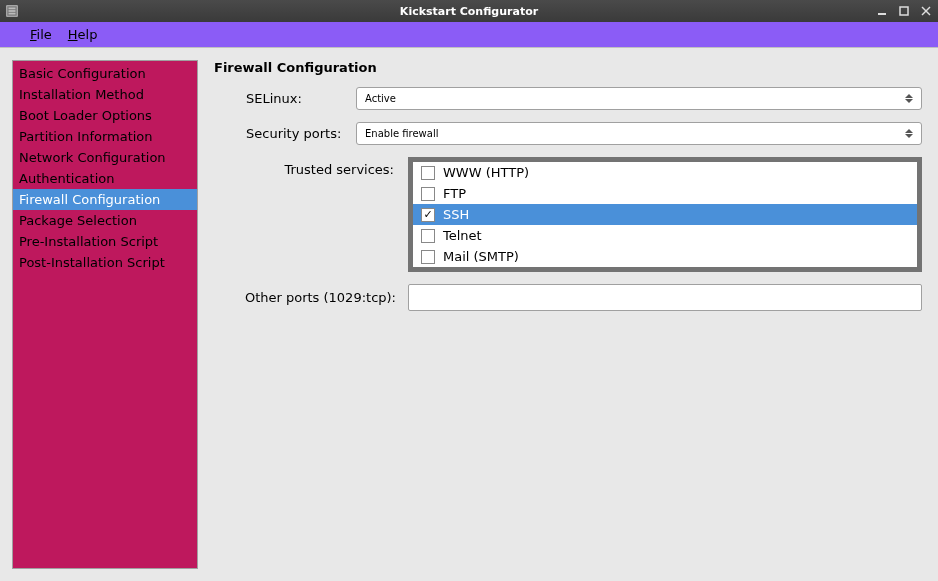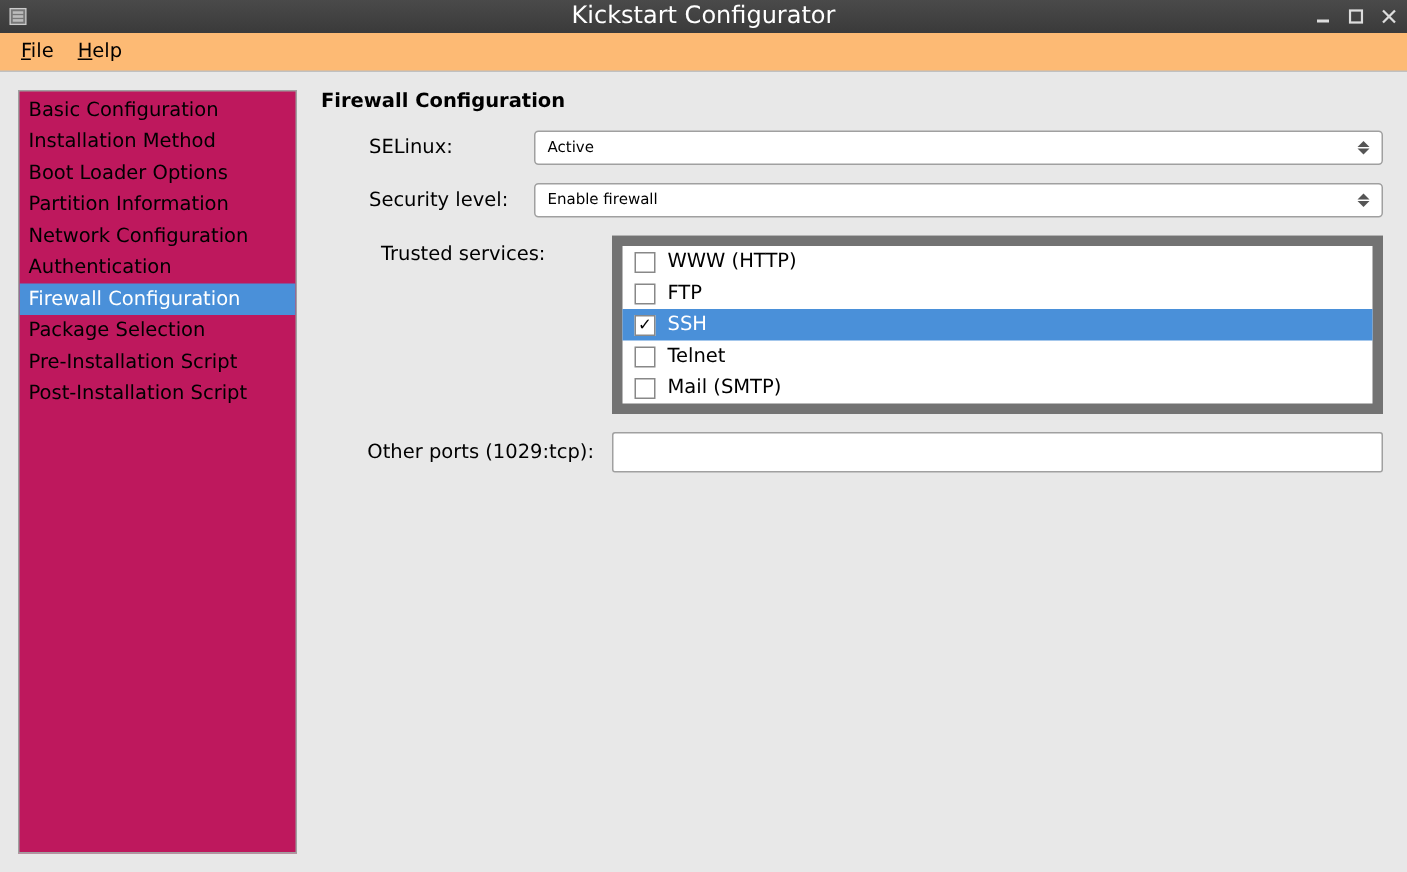--- a/index.html
+++ b/index.html
@@ -13,25 +13,25 @@
       background: #e8e8e8;
       width: 938px;
       height: 581px;
       overflow: hidden;
     }
     .titlebar {
       background: linear-gradient(to bottom, #4a4a4a, #3a3a3a);
       color: #fff;
       height: 22px;
       display: flex;
-      align-items: flex-start;
+      align-items: center;
       justify-content: center;
       position: relative;
-      font-weight: normal;
-      font-size: 16px;
+      font-weight: bold;
+      font-size: 11px;
     }
     .titlebar-icon {
       position: absolute;
       left: 4px;
       top: 3px;
       width: 16px;
       height: 16px;
       display: flex;
       align-items: center;
       justify-content: center;
@@ -56,26 +56,26 @@
       align-items: center;
       justify-content: center;
       color: #ddd;
       cursor: pointer;
     }
     .titlebar-btn svg {
       width: 10px;
       height: 10px;
     }
     .menubar {
-      background: #fdba74;
+      background: #8b5cf6;
       border-bottom: 1px solid #c0c0c0;
       height: 26px;
       display: flex;
       align-items: center;
-      padding: 0 6px;
+      padding: 0 22px;
     }
     .menubar-item {
       padding: 3px 8px;
       cursor: pointer;
     }
     .menubar-item .mnemonic {
       text-decoration: underline;
     }
     .content {
       display: flex;
@@ -158,28 +158,28 @@
     .select-spinner .tri-down {
       border-top: 4px solid #555;
     }
     .services-row {
       display: flex;
       align-items: flex-start;
       margin-bottom: 12px;
     }
     .services-label {
       width: 180px;
-      text-align: left;
+      text-align: right;
       padding-left: 40px;
       padding-top: 5px;
     }
     .services-list {
       flex: 1;
       background: #fff;
-      border: 7px solid #737373;
+      border: 5px solid #737373;
       margin-left: 14px;
     }
     .service-item {
       display: flex;
       align-items: center;
       padding: 3px 8px;
       gap: 8px;
     }
     .service-item.selected {
       background: #4a90d9;
@@ -283,21 +283,21 @@
           <span>Active</span>
           <span class="select-spinner">
             <span class="tri tri-up"></span>
               <span class="tri tri-down"></span>
           </span>
         </div>
       </div>
     </div>
 
     <div class="form-row">
-      <div class="form-label">Security level:</div>
+      <div class="form-label">Security ports:</div>
       <div class="select-wrap">
         <div class="select">
           <span>Enable firewall</span>
           <span class="select-spinner">
             <span class="tri tri-up"></span>
               <span class="tri tri-down"></span>
           </span>
         </div>
       </div>
     </div>

